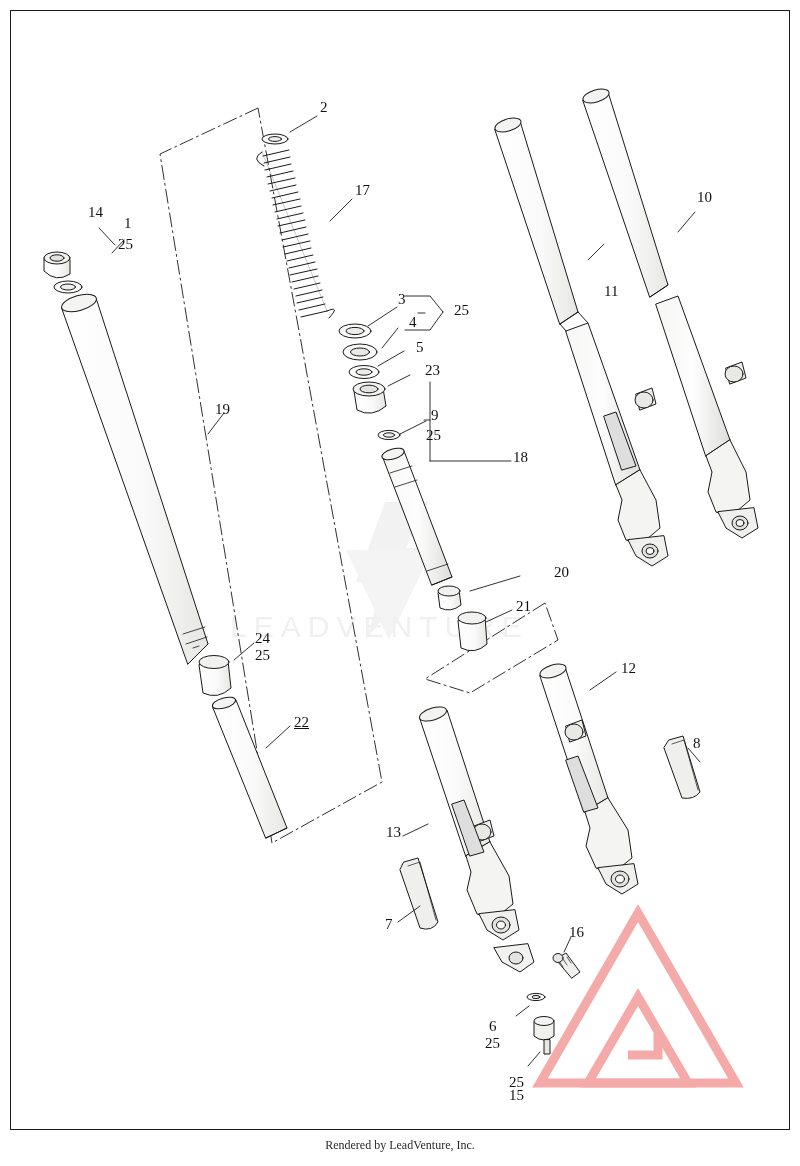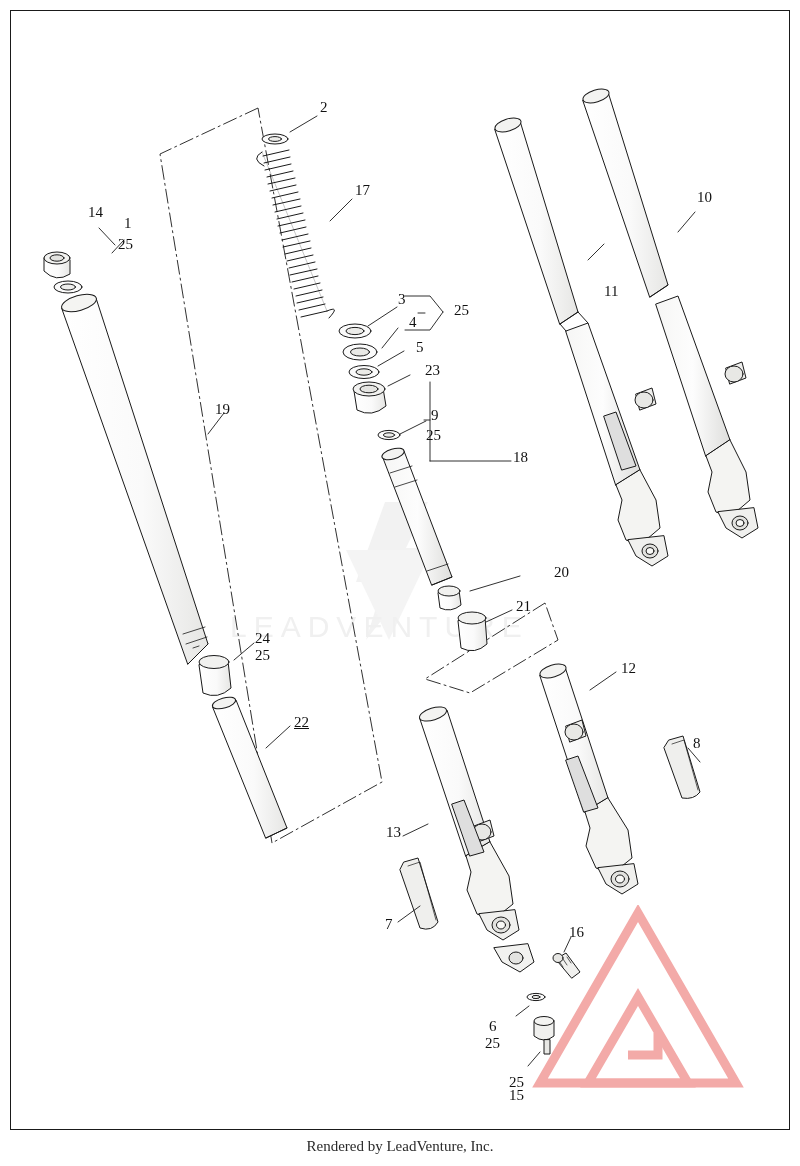--- a/index.html
+++ b/index.html
@@ -37,21 +37,21 @@
     text-align: center;
     letter-spacing: 0px;
   }
   #footer {
     position: absolute;
     left: 0;
     top: 1138px;
     width: 800px;
     text-align: center;
     font-family: "Liberation Serif", serif;
-    font-size: 15px;
+    font-size: 12px;
     color: #2a2a2a;
   }
   
   #wm-lead {
     position: absolute;
     left: 170px; top: 490px;
     width: 420px; height: 190px;
     pointer-events: none;
   }
   #wm-lead .wm-text {

